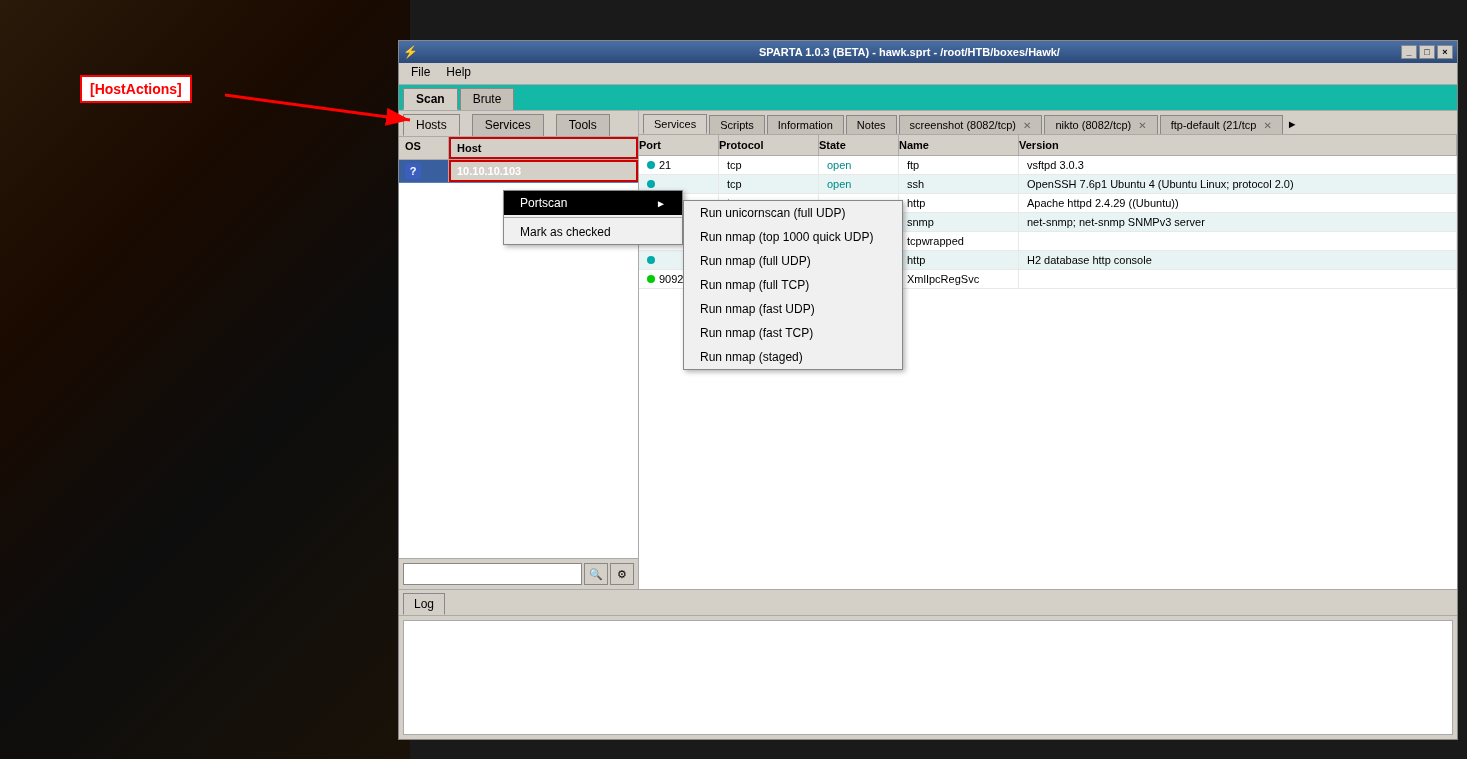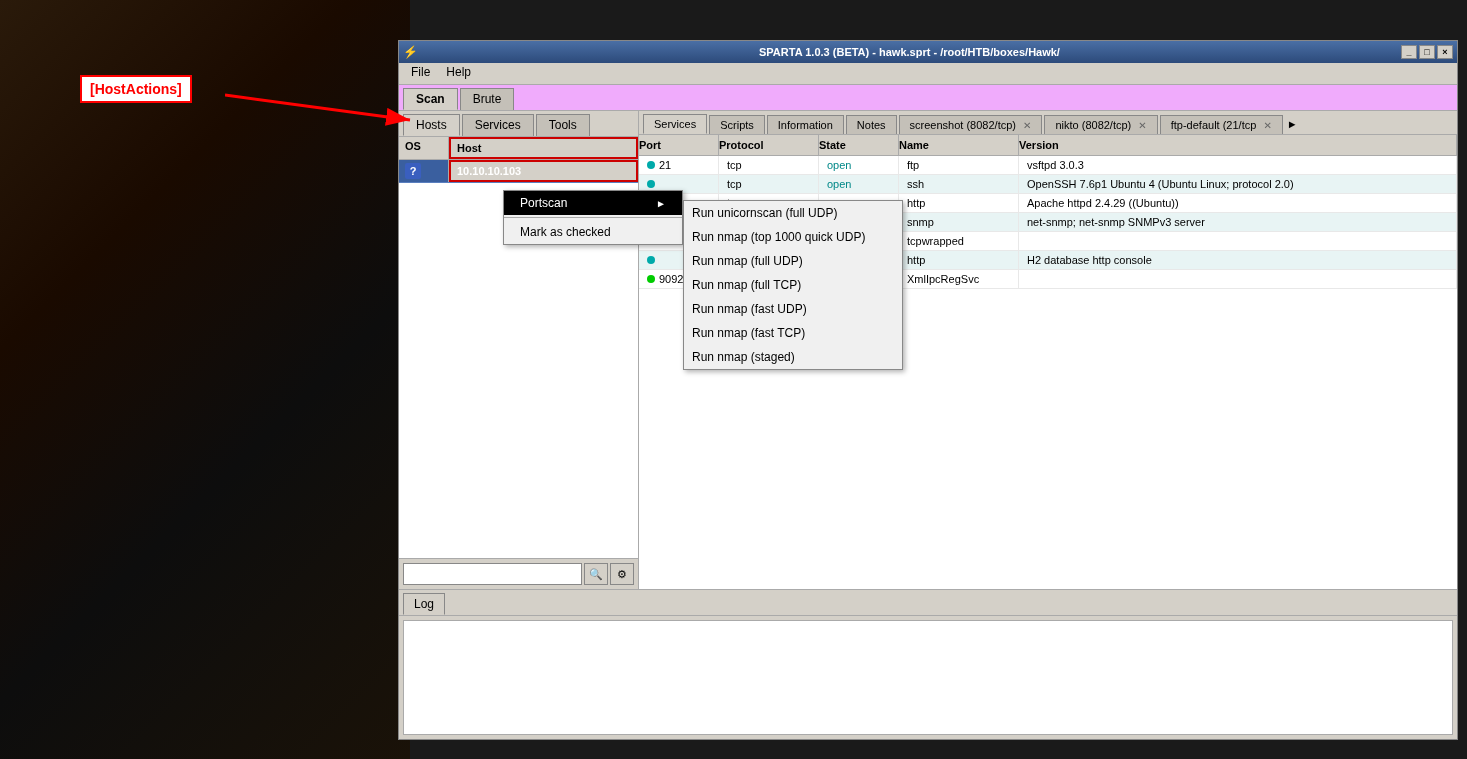--- a/index.html
+++ b/index.html
@@ -103,21 +103,21 @@
     .menu-item {
       padding: 2px 8px;
       font-size: 12px;
       cursor: pointer;
       color: #000;
     }
 
     
     .tab-bar {
       display: flex;
-      background: #f0abfc;
+      background: #14b8a6;
       padding: 3px 4px 0;
       border-bottom: 1px solid #aaa;
     }
 
     .tab {
       padding: 3px 12px;
       background: #c4c0b8;
       border: 1px solid #888;
       border-bottom: none;
       font-size: 12px;
@@ -156,21 +156,21 @@
       border-bottom: 1px solid #aaa;
     }
 
     .sub-tab {
       padding: 3px 12px;
       background: #c4c0b8;
       border: 1px solid #888;
       border-bottom: none;
       font-size: 12px;
       cursor: pointer;
-      margin-right: 2px;
+      margin-right: 12px;
       color: #000;
     }
 
     .sub-tab.active {
       background: #d4d0c8;
       border-bottom: 1px solid #d4d0c8;
     }
 
     
     .host-table {
@@ -420,21 +420,21 @@
       left: 683px;
       top: 200px;
       background: #f0f0f0;
       border: 1px solid #888;
       box-shadow: 2px 2px 5px rgba(0,0,0,0.3);
       z-index: 21;
       min-width: 220px;
     }
 
     .psub-item {
-      padding: 5px 8px;
+      padding: 5px 16px;
       font-size: 12px;
       cursor: pointer;
       color: #000;
     }
 
     
     .os-icon {
       display: inline-flex;
       align-items: center;
       justify-content: center;

